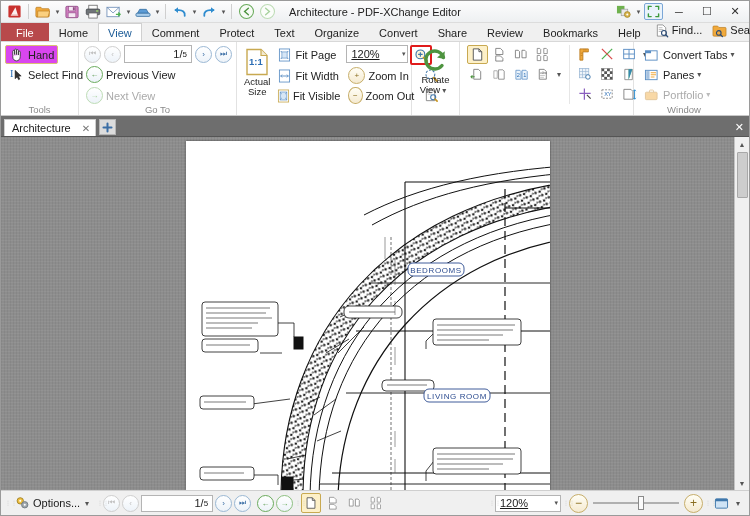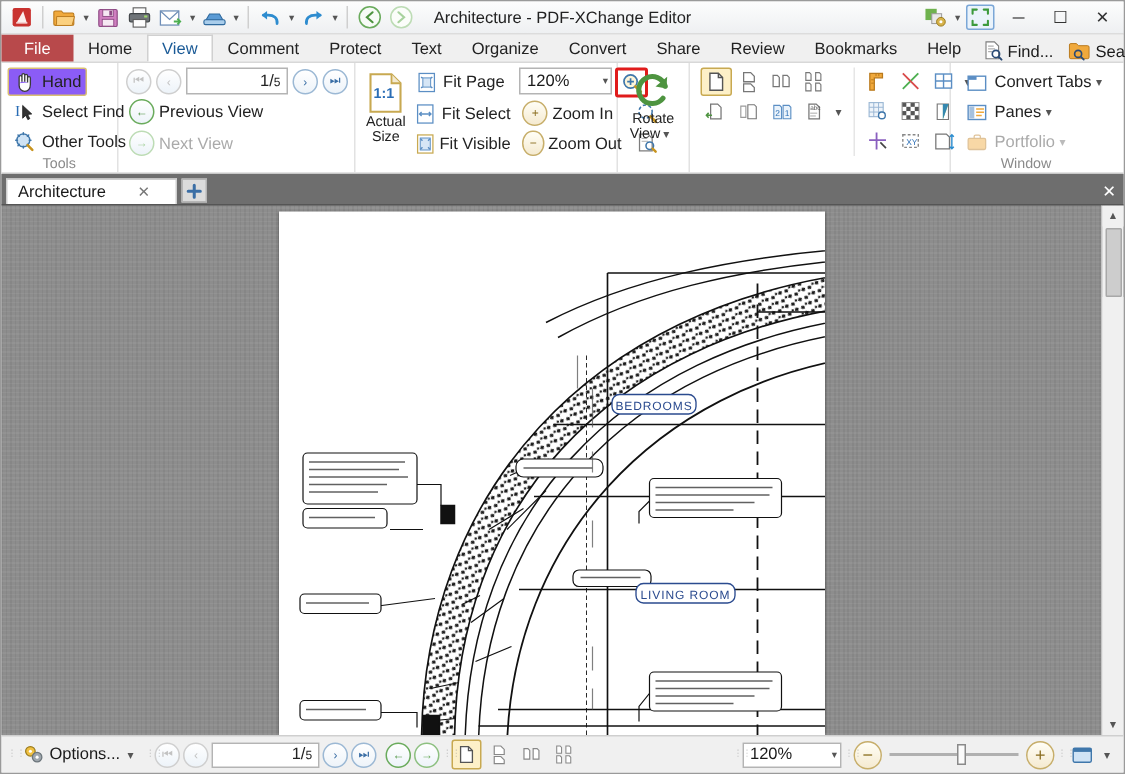--- a/index.html
+++ b/index.html
@@ -33,68 +33,68 @@
             display:flex;align-items:center;justify-content:center;margin:0 2px;border-radius:2px;}
 
   
   .menubar { height:19px; display:flex; align-items:stretch;
       background:#f0f0f0; border-bottom:1px solid #d8d8d8; flex:0 0 19px; }
   .mtab { padding:0 9px; display:flex; align-items:center; font-size:11px; color:#222;
           border:1px solid transparent; border-bottom:none; }
   .mtab.file { background:#b8494b; color:#fff; padding:0 14px; }
   .mtab.active { background:#fff; border-color:#d0d0d0; color:#1a5a96; }
   .menu-right { margin-left:auto; display:flex; align-items:center; gap:2px; padding-right:4px; }
-  .mr-item { display:flex; align-items:flex-end; gap:3px; padding:0 4px; height:17px; font-size:11px; }
+  .mr-item { display:flex; align-items:flex-start; gap:3px; padding:0 4px; height:17px; font-size:11px; }
   .chev { font-size:8px; color:#555; padding:0 5px 0 2px; }
 
   
   .ribbon { height:74px; display:flex; background:#fff;
      border-bottom:1px solid #c8c8c8; flex:0 0 74px; overflow:hidden; }
   .rgroup { display:flex; flex-direction:column; height:74px;
      border-right:1px solid #e2e2e2; padding:2px 3px 0 3px; position:relative; }
   .rgroup .glabel { position:absolute; bottom:1px; left:0; right:0; text-align:center;
      font-size:9.5px; color:#8a8a8a; }
   .rbody { display:flex; flex:1; align-items:flex-start; padding-top:1px; }
 
   .bigbtn { width:42px; display:flex; flex-direction:column; align-items:center;
      padding-top:2px; border:1px solid transparent; border-radius:2px; }
   .bigbtn .bl { font-size:9.5px; text-align:center; line-height:10px; color:#222; margin-top:1px; }
 
   .srow { display:flex; align-items:center; height:19px; gap:3px;
      border:1px solid transparent; border-radius:2px; padding:0 3px 0 1px; }
   .srow .sl { font-size:11px; color:#222; white-space:nowrap; }
   .srow.dis .sl { color:#aaa;text-align:center; }
-  .srow.sel { background:#8b5cf6; border-color:#d9bf73; }
+  .srow.sel { background:#d946ef; border-color:#d9bf73; }
 
   .icell { width:21px; height:19px; display:flex; align-items:center; justify-content:center;
            border:1px solid transparent; border-radius:2px; }
   .icell.sel { background:#fdf0c8; border-color:#c8a951; }
   .icell.hl { border:2px solid #e01b1b; border-radius:2px; }
   .igrid { display:flex; flex-direction:column; gap:1px; }
   .irow { display:flex; gap:1px; align-items:center; }
 
   .pagefield { width:68px; height:18px; border:1px solid #b4b4b4; background:#fff;
      display:flex; align-items:center; justify-content:flex-end; padding-right:4px;
      font-size:11px; color:#222; }
   .pagefield sup { font-size:8px; vertical-align:super; }
   .navbtn { width:17px; height:17px; border-radius:50%; border:1px solid #9bb8d4;
      background:linear-gradient(#fff,#edf3f9); display:flex; align-items:center;
      justify-content:center; font-size:8px; color:#3a6ea5; }
   .navbtn.dis { border-color:#cfcfcf; color:#c2c2c2; }
 
   .combo { width:62px; height:18px; border:1px solid #b4b4b4; background:#fff;
      display:flex; align-items:center; padding:0 2px 0 4px; font-size:11px; }
-  .combo .cv { flex:1; }
+  .combo .cv { flex:1;text-decoration:underline; }
   .combo .cd { font-size:7px; color:#555; }
 
   
   .tabstrip { height:20px; background:#6e6e6e; display:flex; align-items:flex-end;
      flex:0 0 20px; padding-left:3px; position:relative; }
   .doctab { height:17px; background:#fff; border:1px solid #cfcfcf; border-bottom:none;
-     display:flex; align-items:center; gap:21px; padding:0 17px 0 7px; font-size:11px; }
+     display:flex; align-items:center; gap:11px; padding:0 5px 0 7px; font-size:11px; }
   .doctab .x { font-size:10px; color:#777; }
   .newtab { width:17px; height:16px; margin-left:3px; margin-bottom:1px;
      display:flex; align-items:center; justify-content:center;
      background:#dcdcdc; border:1px solid #b5b5b5; }
   .tabstrip .closeall { position:absolute; right:5px; bottom:2px; color:#fff; font-size:11px; }
 
   
   .docarea { flex:1; display:flex; position:relative; overflow:hidden;
      background:#8d8d8d;
      background-image:
@@ -298,31 +298,20 @@
         </div>
         <div class="srow">
           <span class="icell" style="border:none;background:none;width:18px">
             <svg width="15" height="15" viewBox="0 0 16 16">
               <text x="1" y="11" font-size="11" font-family="Liberation Serif, serif" fill="#2a6db5">I</text>
               <path d="M6.5 3.5 13 9.6l-2.9.3 1.5 3-1.4.7-1.5-3-2.2 2Z" fill="#333" stroke="#111" stroke-width=".5"></path>
             </svg>
           </span>
           <span class="sl">Select Find</span>
         </div>
-        <div class="srow">
-          <span class="icell" style="border:none;background:none;width:18px">
-            <svg width="15" height="15" viewBox="0 0 16 16">
-              <circle cx="7" cy="7" r="4.6" fill="#cfe3f5" stroke="#3f77ab" stroke-width="1"></circle>
-              <path d="M7 1.6v1.2M7 11.2v1.2M1.6 7h1.2M11.2 7h1.2M3.2 3.2l.9.9M9.9 9.9l.9.9M10.8 3.2l-.9.9M4.1 9.9l-.9.9" stroke="#3f77ab" stroke-width="1.1" stroke-linecap="round"></path>
-              <path d="M10 10.4 13.4 13.8" stroke="#c8941f" stroke-width="1.8" stroke-linecap="round"></path>
-            </svg>
-          </span>
-          <span class="sl">Other Tools</span>
-          <span class="chev" style="padding:0">▾</span>
-        </div>
       </div>
       <div class="glabel">Tools</div>
     </div>
 
     <div class="rgroup" style="width:158px">
       <div class="rbody" style="flex-direction:column;gap:2px;padding-left:2px">
         <div style="display:flex;align-items:center;gap:3px">
           <span class="navbtn dis">⏮</span>
           <span class="navbtn dis">‹</span>
           <span class="pagefield">
@@ -333,20 +322,21 @@
         </div>
         <div class="srow">
           <span class="navbtn" style="border-color:#6aab5c;color:#4e9440">←</span>
           <span class="sl">Previous View</span>
         </div>
         <div class="srow dis">
           <span class="navbtn" style="border-color:#bddcb5;color:#a8d29e">→</span>
           <span class="sl">Next View</span>
         </div>
       </div>
+      <div class="glabel">Go To</div>
     </div>
 
     <div class="rgroup" style="width:175px">
       <div class="rbody" style="gap:3px;padding-left:3px">
         <div class="bigbtn">
           <svg width="26" height="28" viewBox="0 0 26 28">
             <path d="M3 1.5h14l6 6v19H3Z" fill="#fff" stroke="#c8a951" stroke-width="1.4"></path>
             <path d="M17 1.5v6h6" fill="#f3ead0" stroke="#c8a951" stroke-width="1.2"></path>
             <text x="5" y="17" font-size="9.5" font-family="Liberation Sans, sans-serif" fill="#2a6db5" font-weight="bold">1:1</text>
           </svg>
@@ -377,21 +367,21 @@
             </div>
           </div>
           <div style="display:flex;gap:2px">
             <div class="srow" style="width:70px">
               <span class="icell" style="border:none;background:none;width:16px">
                 <svg width="13" height="14" viewBox="0 0 14 15">
                   <rect x="1.5" y="1" width="11" height="13" fill="#fff" stroke="#5b8ec4" stroke-width=".9"></rect>
                   <path d="M2.8 7.5h8.4M4.4 6 2.9 7.5l1.5 1.5M9.6 6l1.5 1.5-1.5 1.5" fill="none" stroke="#5b8ec4" stroke-width="1"></path>
                 </svg>
               </span>
-              <span class="sl">Fit Select</span>
+              <span class="sl">Fit Width</span>
             </div>
             <div class="srow" style="width:72px">
               <span class="navbtn" style="border-color:#c7ae6a;color:#8a6d1f;background:linear-gradient(#fffef6,#f5ead0)">+</span>
               <span class="sl">Zoom In</span>
             </div>
             <div class="icell" style="width:22px;height:19px">
               <svg width="15" height="15" viewBox="0 0 16 16">
                 <circle cx="6.8" cy="6.8" r="4.7" fill="#fff" stroke="#3f77ab" stroke-width="1.1" stroke-dasharray="2.4 1.6"></circle>
                 <path d="M10.3 10.3 14 14" stroke="#c8941f" stroke-width="2" stroke-linecap="round"></path>
               </svg>

